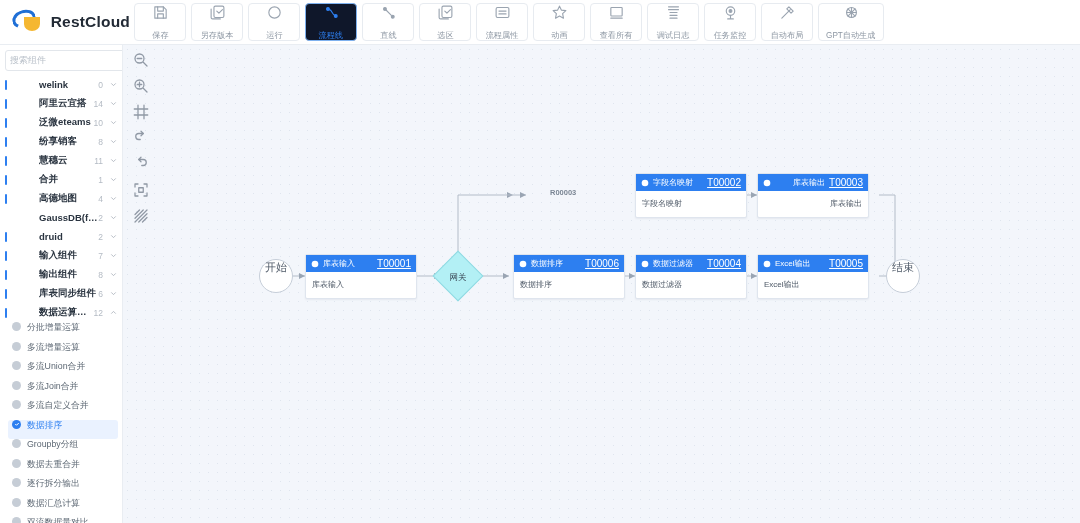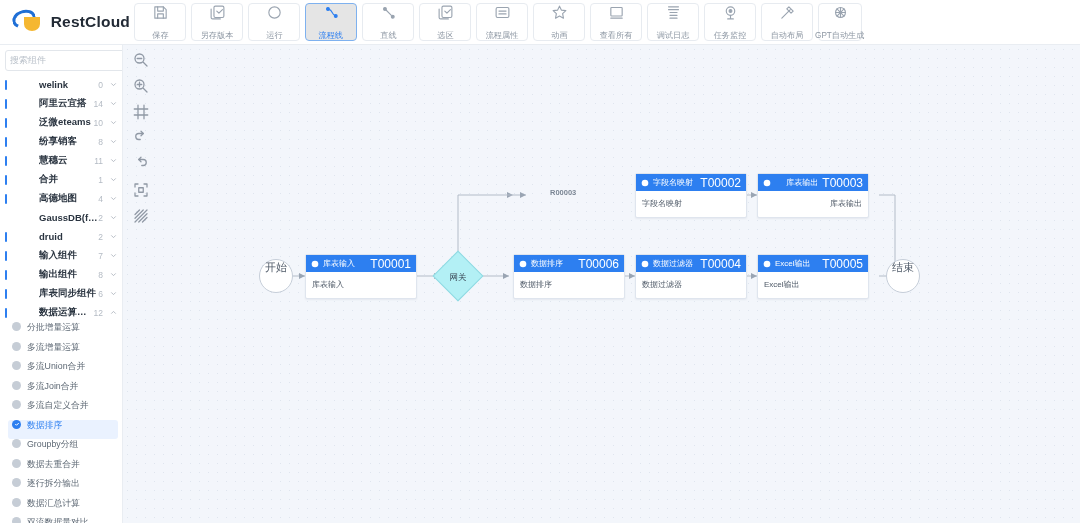--- a/index.html
+++ b/index.html
@@ -29,22 +29,22 @@
     background: #f5b731; border-radius: 0 0 16px 16px / 0 0 14px 14px;
   }
   .brand-name { font-size: 15.5px; font-weight: bold; color: #222a35; margin-left: 20px; letter-spacing: .2px;}
 
   .tb-items { display: flex; align-items: center; gap: 5px; padding-left: 4px; }
   .tb-btn {
     width: 52px; height: 38px; border: 1px solid #e7ebf0; border-radius: 4px;
     background: #fff; display: flex; flex-direction: column; align-items: center;
     justify-content: center; gap: 10px; cursor: pointer;
   }
-  .tb-btn.wide { width: 44px; }
-  .tb-btn.active { border-color: #7eb1ef; background: #e5e5e5; }
+  .tb-btn.wide { width: 66px; }
+  .tb-btn.active { border-color: #7eb1ef; background: #0f172a; }
   .tb-btn .ic { width: 17px; height: 17px; display: block; color: #9aa4b0; }
   .tb-btn.active .ic { color: #2d7ff0; }
   .tb-btn .lb { font-size: 8.5px; color: #8d97a3; line-height: 1; white-space: nowrap; transform: scale(.96); }
   .tb-btn.active .lb { color: #2d7ff0; }
 
   
   .sidebar {
     position: absolute; left: 0; top: 45px; width: 123px; height: 478px;
     background: #fff; border-right: 1px solid #e9edf2; overflow: hidden;
   }
@@ -108,21 +108,21 @@
     position: absolute; width: 112px; height: 45px; background: #fff;
     border: 1px solid #dfe5ee; border-radius: 2px;
     box-shadow: 0 1px 2px rgba(40,60,90,.07);
   }
   .node .hd {
     height: 17px; background: #2d7ff0; display: flex; align-items: center;
     padding: 0 5px; gap: 4px;
   }
   .node .hd .gi { width: 8px; height: 8px; flex: none; color: #fff; }
   .node .hd .t { font-size: 8px; color: #fff; flex: 1; white-space: nowrap; }
-  .node .hd .id { font-size: 12px; color: #fff; white-space: nowrap; }
+  .node .hd .id { font-size: 10px; color: #fff; white-space: nowrap; text-decoration: underline; }
   .node .bd { font-size: 8px; color: #4d5866; padding: 7px 6px 0 6px; }
 
   .circ-node {
     position: absolute; width: 34px; height: 34px; border-radius: 50%;
     background: #fff; border: 1px solid #c6ced9; display: flex;
     align-items: flex-start; justify-content: center;
     font-size: 11px; color: #505b69;
   }
   .gateway {
     position: absolute; width: 36px; height: 36px; background: #b3f0f5;

